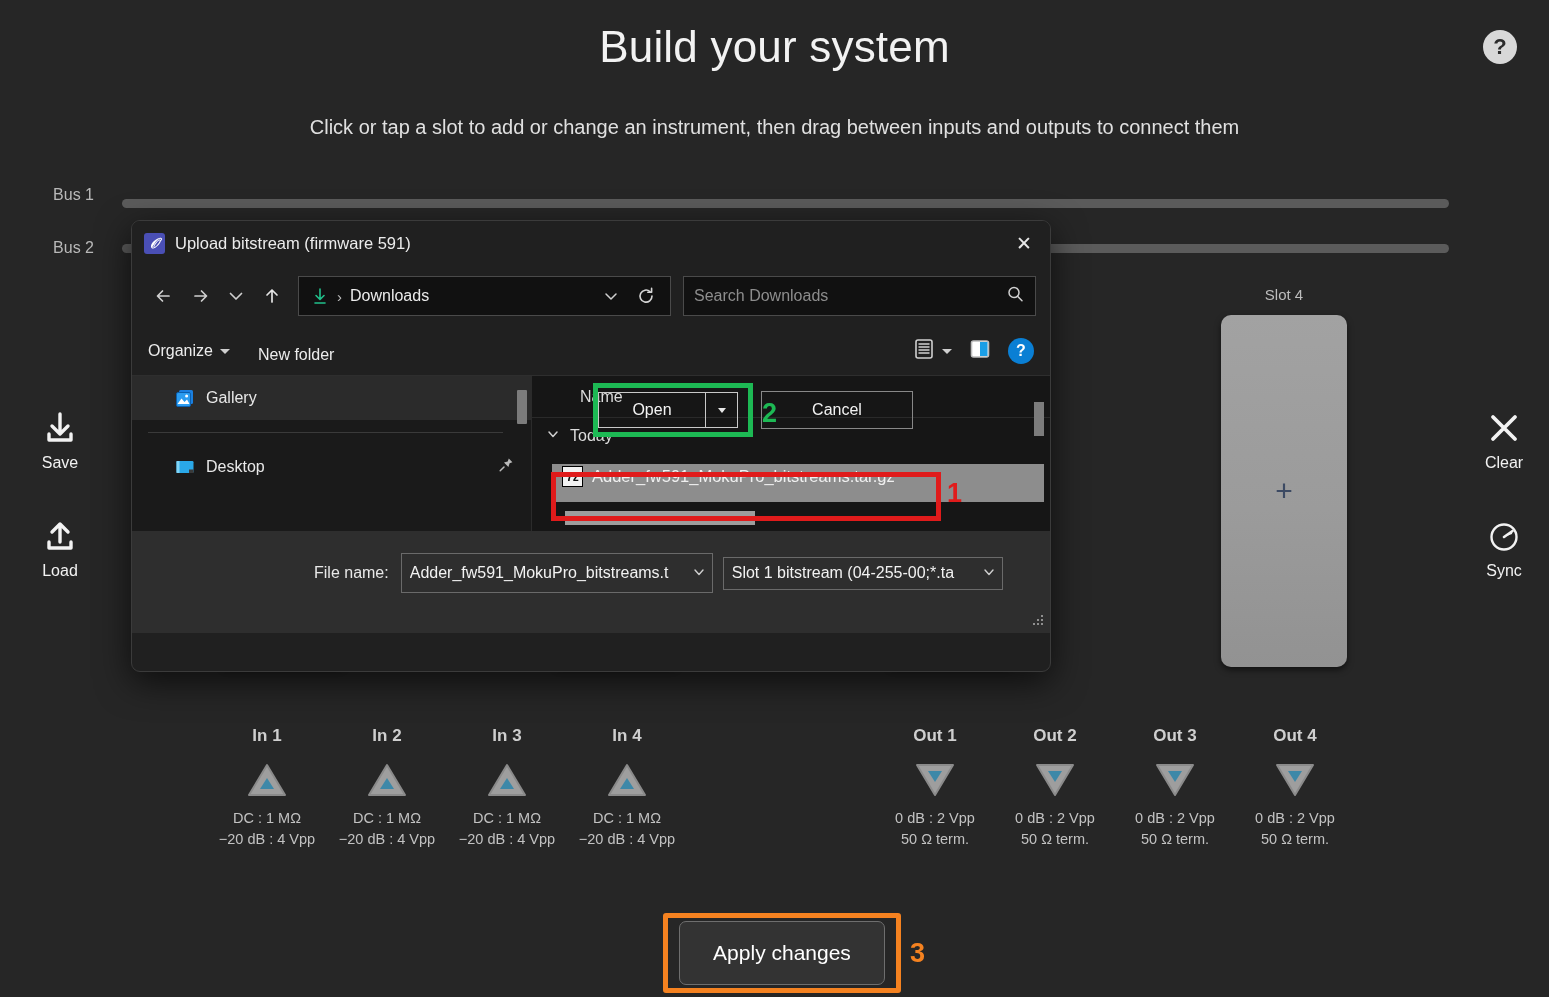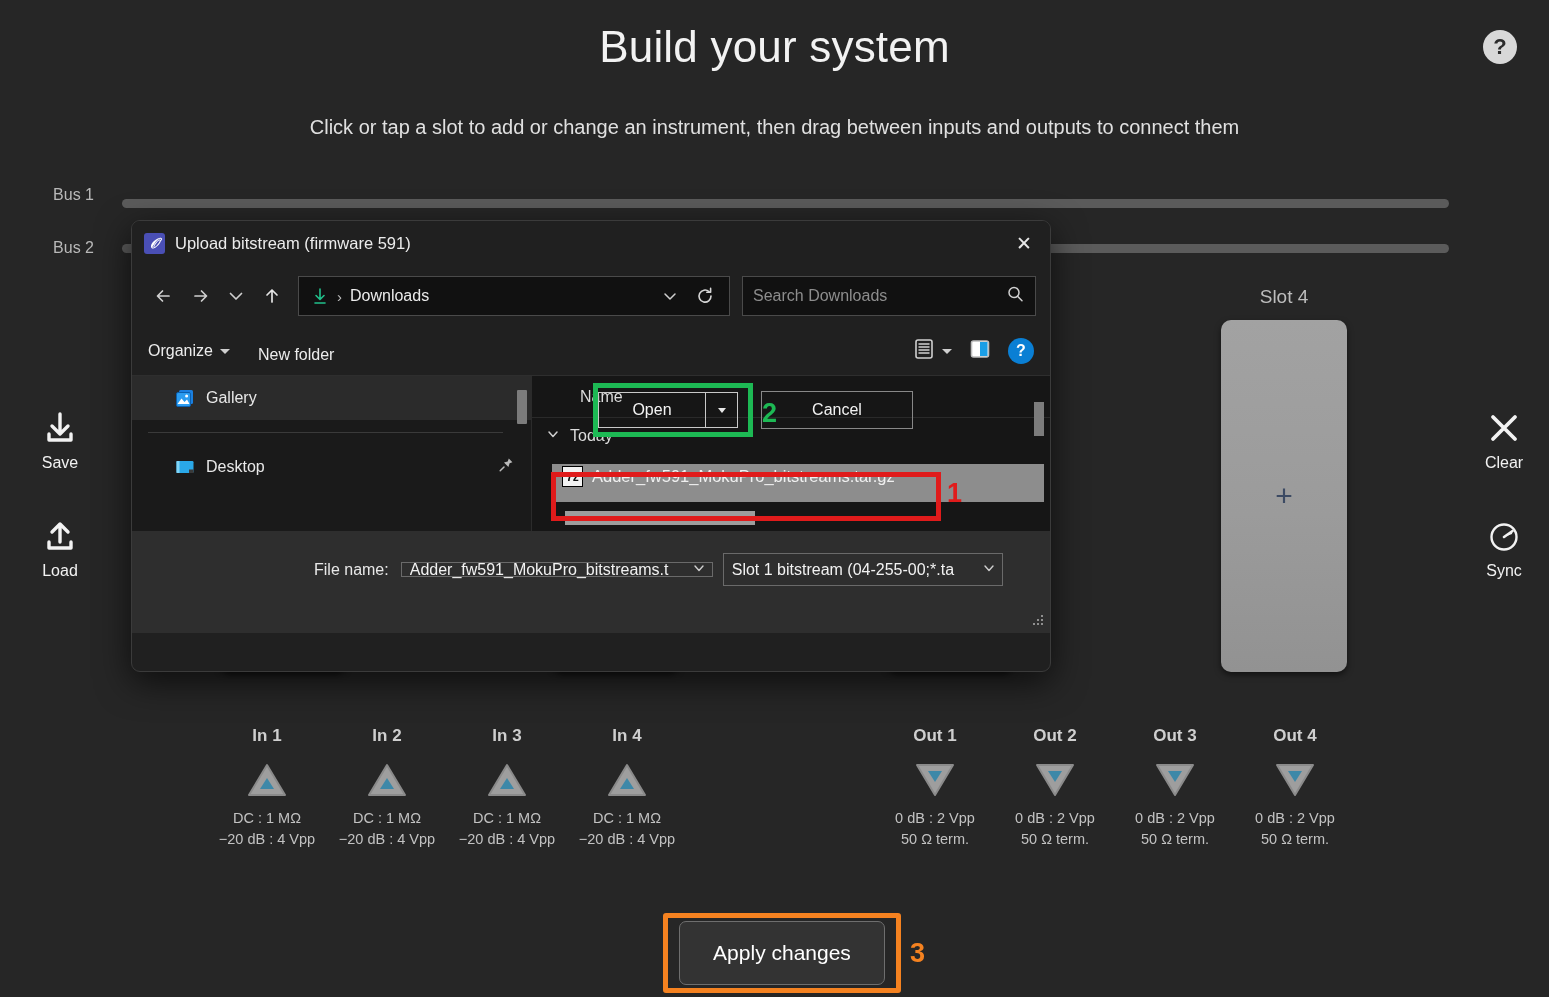--- a/index.html
+++ b/index.html
@@ -63,21 +63,21 @@
   }
   #rail-save { left: 15px; top: 406px; }
   #rail-load { left: 15px; top: 514px; }
   #rail-clear { left: 1459px; top: 406px; }
   #rail-sync  { left: 1459px; top: 514px; }
 
   
   .slot-col {
     position: absolute; top: 286px; width: 126px; text-align: center;
   }
-  .slot-title { font-size: 19px; color: #bdbdbd; margin-bottom: 12px; }
+  .slot-title { font-size: 15px; color: #bdbdbd; margin-bottom: 12px; }
   .slot-card {
     width: 126px; height: 352px; border-radius: 10px;
     background: linear-gradient(180deg,#a2a2a2 0%, #9b9b9b 55%, #929292 100%);
     box-shadow: 0 3px 6px rgba(0,0,0,.55);
     position: relative; cursor: pointer;
   }
   .slot-plus {
     position: absolute; left: 50%; top: 50%;
     transform: translate(-50%,-50%);
     font-size: 30px; color: #3c4a63; font-weight: 400; line-height: 1;
@@ -148,21 +148,21 @@
     flex: 1; height: 40px; margin-left: 8px;
     border: 1px solid #4a4a4a; background: #111111;
     display: flex; align-items: center; padding: 0 8px;
   }
   #addr-dl-icon { width: 26px; display:flex; align-items:center; justify-content:center; }
   #addr-sep { color: #bdbdbd; font-size: 15px; margin: 0 8px 0 4px; }
   #addr-crumb { color: #ececec; font-size: 16px; }
   #addr-chevron { margin-left: auto; color: #cfcfcf; display:flex; align-items:center; padding: 0 10px; cursor:pointer;}
   #addr-refresh { color: #d6d6d6; display:flex; align-items:center; padding: 0 6px; cursor:pointer;}
   #search-box {
-    width: 294px; height: 40px; margin-left: 12px;
+    width: 353px; height: 40px; margin-left: 12px;
     border: 1px solid #4a4a4a; background: #111111;
     display:flex; align-items:center; padding: 0 10px;
   }
   #search-input {
     flex:1; background: transparent; border: none; outline: none;
     color: #e6e6e6; font-size: 16px; font-family:"Liberation Sans", sans-serif;
   }
   #search-input::placeholder { color: #8d8d8d; }
 
   #dlg-commandbar { height: 48px; display:flex; align-items:center; padding: 0 16px; }
@@ -227,21 +227,21 @@
     position:absolute; left:947px; top:478px; z-index:7;
     color:#e01b1b; font-size:27px; font-weight:700;
   }
   #fl-hscroll { position:absolute; left: 33px; bottom: 6px; width: 190px; height: 14px; background:#9d9d9d; cursor:pointer;}
   #fl-vscroll-thumb { position:absolute; right: 6px; top: 26px; width:10px; height:34px; background:#7c7c7c; cursor:pointer;}
 
   #dlg-footer { height: 102px; background: #2e2e2e; position:relative; }
   #filename-row { position:absolute; left:0; top: 22px; width: 100%; display:flex; align-items:center; }
   #filename-label { margin-left: 182px; font-size:16px; color:#e8e8e8; }
   #filename-field {
-    margin-left: 12px; width: 312px; height: 15px;
+    margin-left: 12px; width: 312px; height: 40px;
     border:1px solid #6a6a6a; background: transparent;
     display:flex; align-items:center; padding: 0 6px 0 8px;
   }
   #filename-value {
     flex:1; background:transparent;border:none;outline:none;color:#f2f2f2;font-size:16px;
     font-family:"Liberation Sans", sans-serif;
   }
   #filetype-field {
     margin-left: 10px; width: 280px; height: 33px;
     border:1px solid #6a6a6a; background: transparent;

